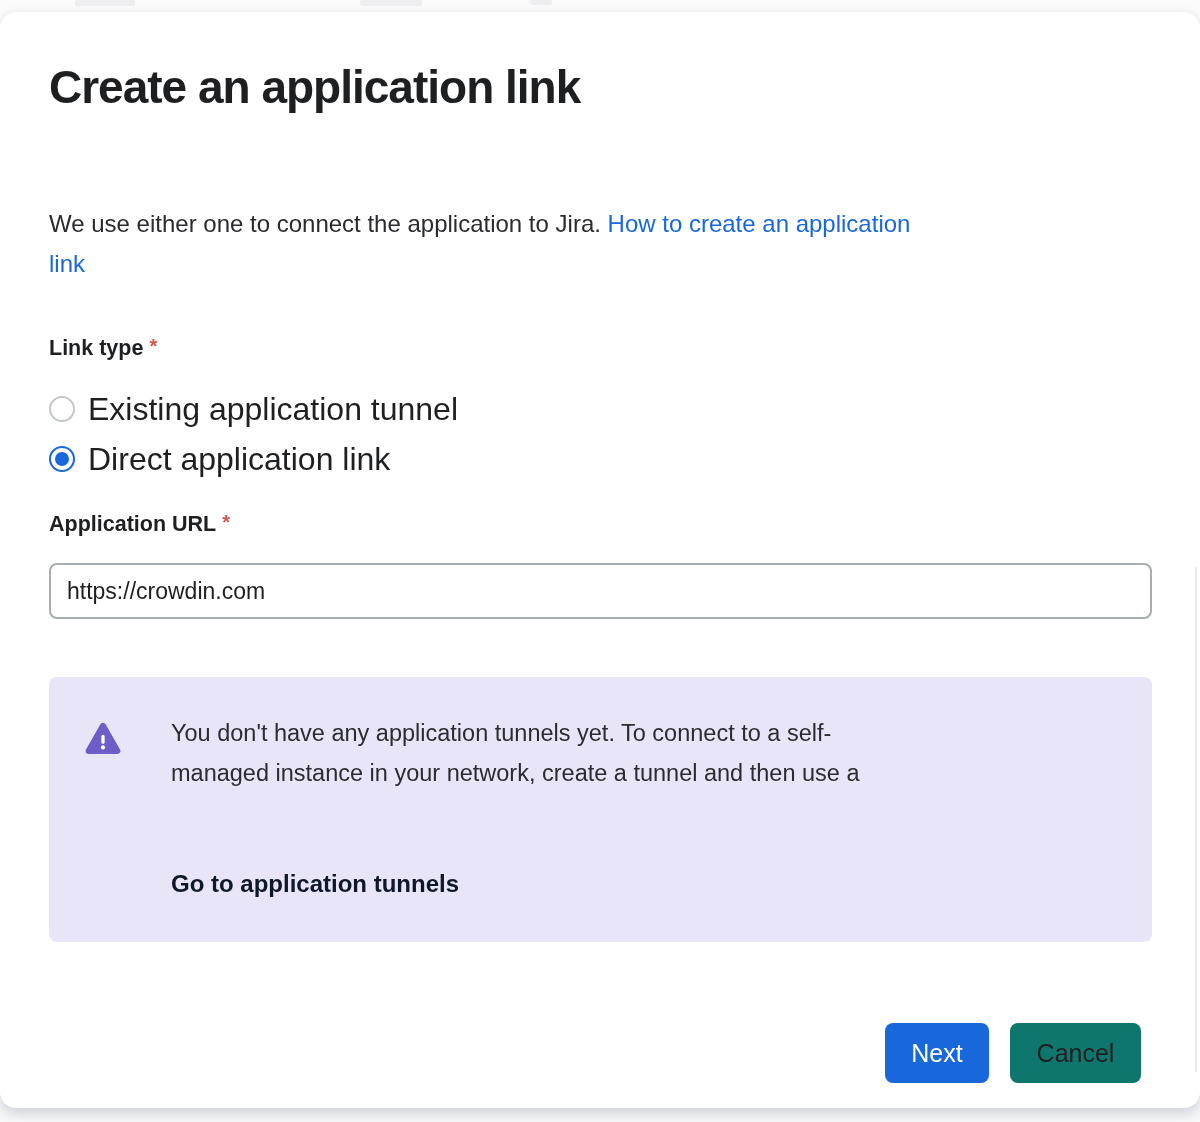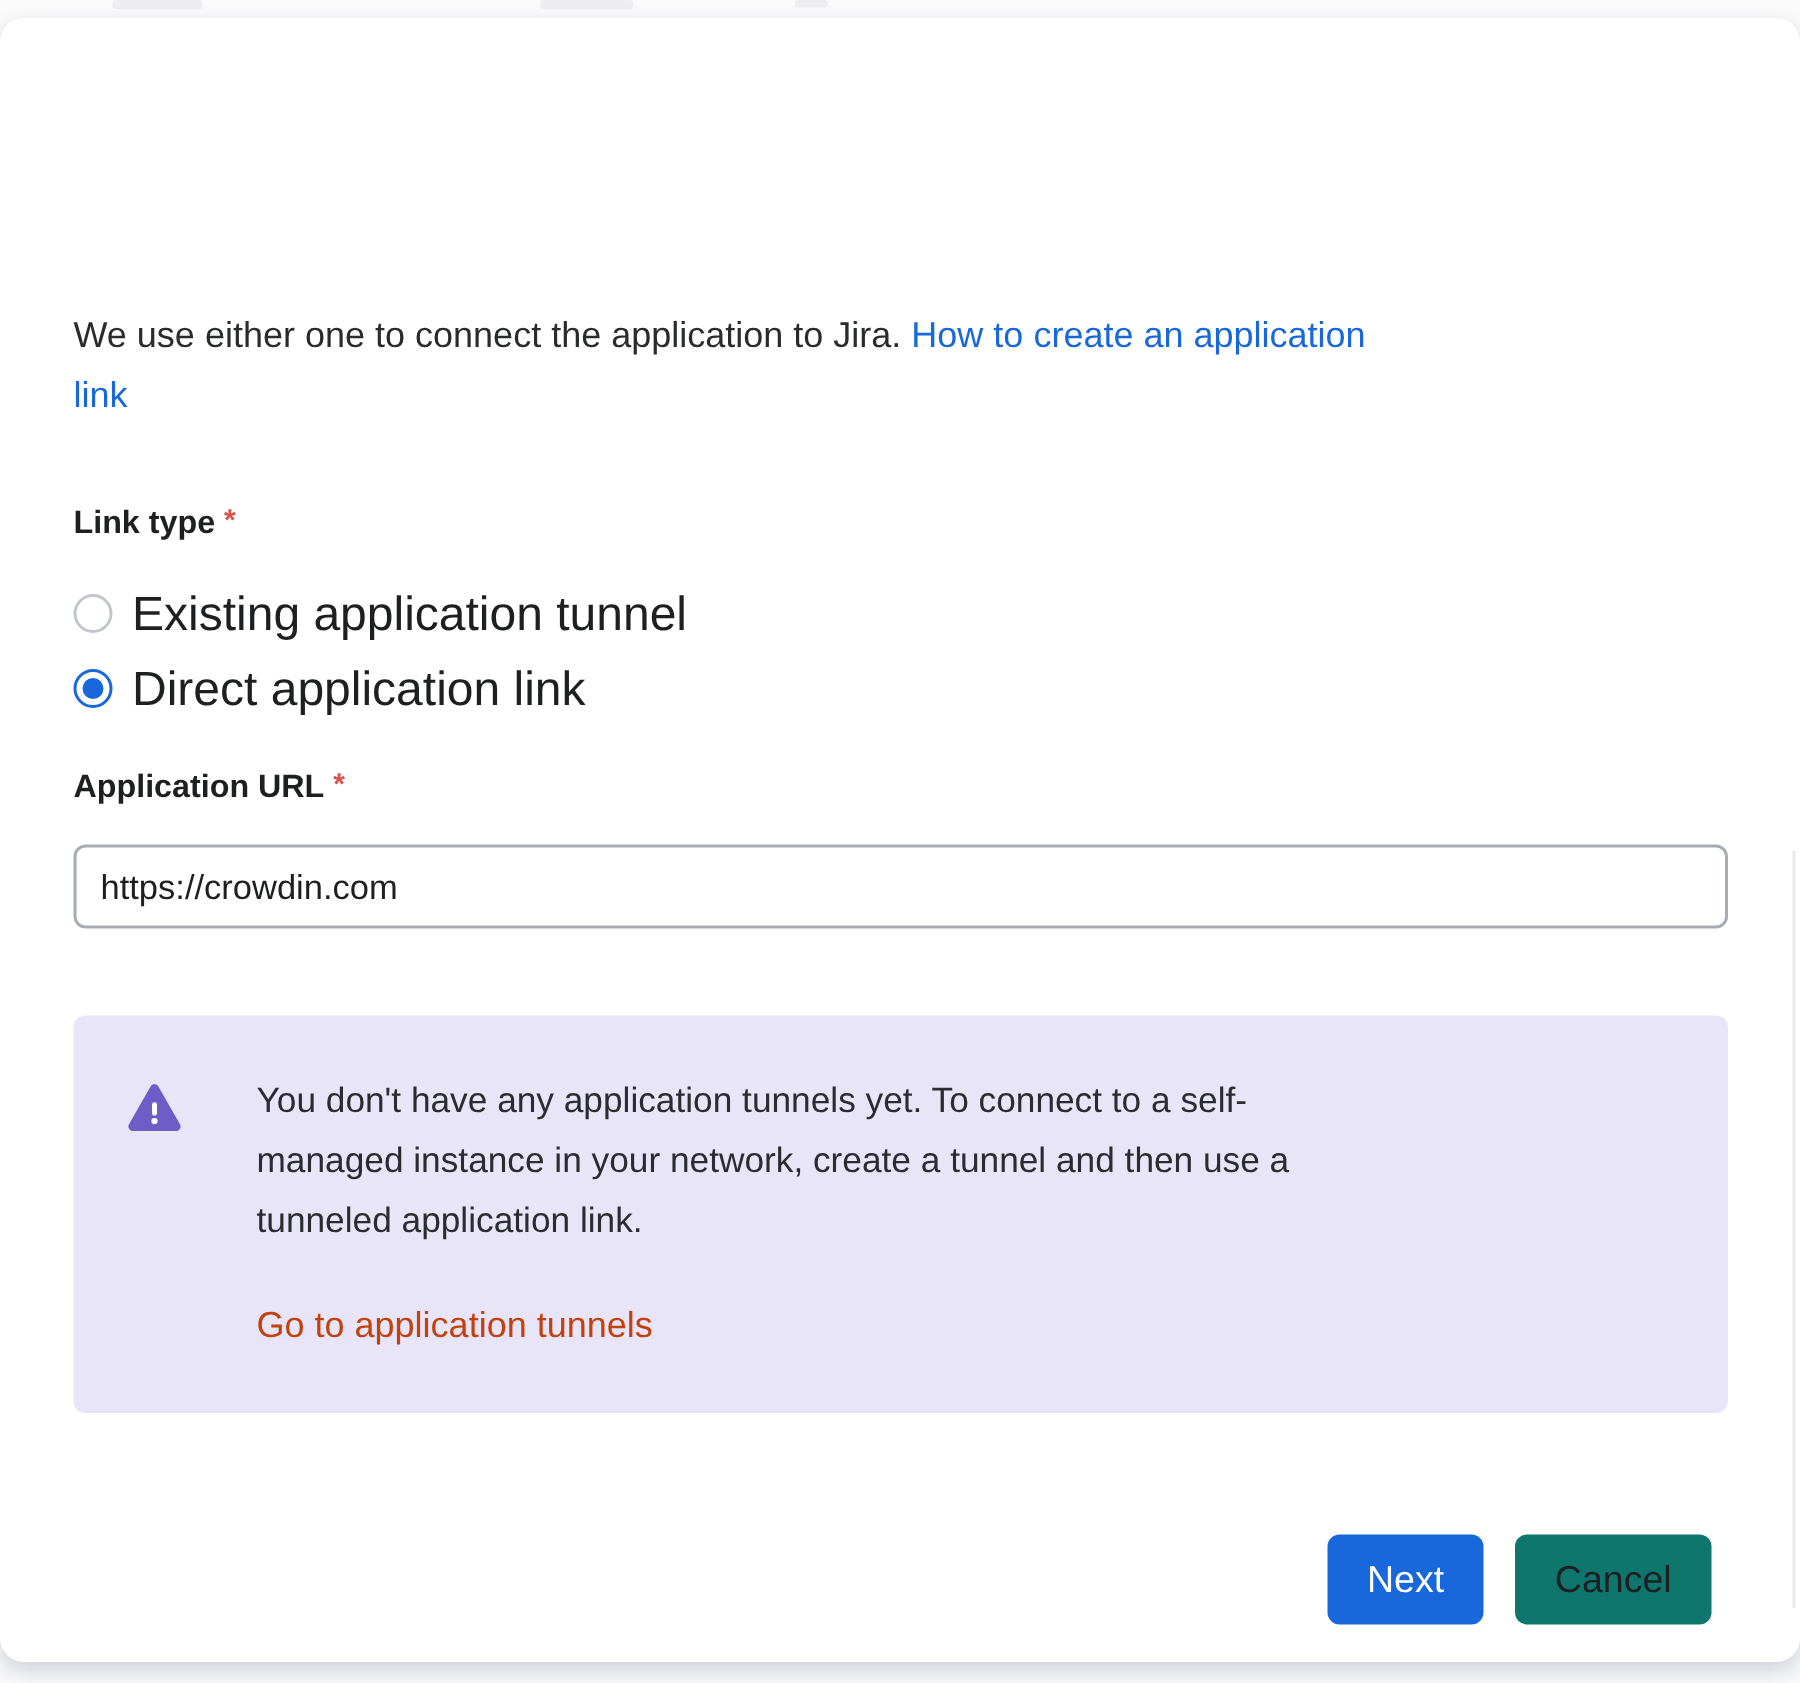--- a/index.html
+++ b/index.html
@@ -118,23 +118,24 @@
     position: absolute;
     left: 122px; top: 36px;
     font-size: 23.5px;
     line-height: 40px;
     color: #2B2C30;
   }
   .notice-link {
     position: absolute;
     left: 122px; top: 193px;
     font-size: 24px;
-    color: #c2410c;
+    color: #0f172a;
     cursor: pointer;
     text-decoration: none;
+    font-weight: bold;
   }
 
   .btn {
     position: absolute;
     top: 1011px;
     height: 60px;
     border: none;
     border-radius: 8px;
     font-size: 25px;
     font-family: "Liberation Sans", "DejaVu Sans", sans-serif;
@@ -164,20 +165,21 @@
 </style>
 </head>
 <body>
 
 <span class="bg-fragment f1"></span>
 <span class="bg-fragment f2"></span>
 <span class="bg-fragment f3"></span>
 
 <div class="modal">
 
+  <h1 class="dialog-title">Create an application link</h1>
 
   <div class="description">
     <br>
     <span>We use either one to connect the application to Jira. </span><a class="text-link">How to create an application</a><br>
     <a class="text-link">link</a>
   </div>
 
   <div class="field-label link-type">
     <span>Link type</span><span class="req">*</span>
   </div>
@@ -200,21 +202,20 @@
 
   <div class="notice">
     <svg class="warn-icon" viewBox="0 0 24 24">
       <polygon points="12,3.2 21.6,20 2.4,20" fill="#6E5DC6" stroke="#6E5DC6" stroke-width="4" stroke-linejoin="round"></polygon>
       <rect x="10.9" y="9.2" width="2.2" height="6" rx="1.1" fill="#FFFFFF"></rect>
       <circle cx="12" cy="17.6" r="1.4" fill="#FFFFFF"></circle>
     </svg>
     <div class="notice-text">
       <div>You don't have any application tunnels yet. To connect to a self-</div>
       <div>managed instance in your network, create a tunnel and then use a</div>
-      <div>tunneled application link.</div>
     </div>
     <a class="notice-link">Go to application tunnels</a>
   </div>
 
   <button class="btn btn-next">Next</button>
   <button class="btn btn-cancel">Cancel</button>
 
   <div class="scroll-line"></div>
 </div>
 

